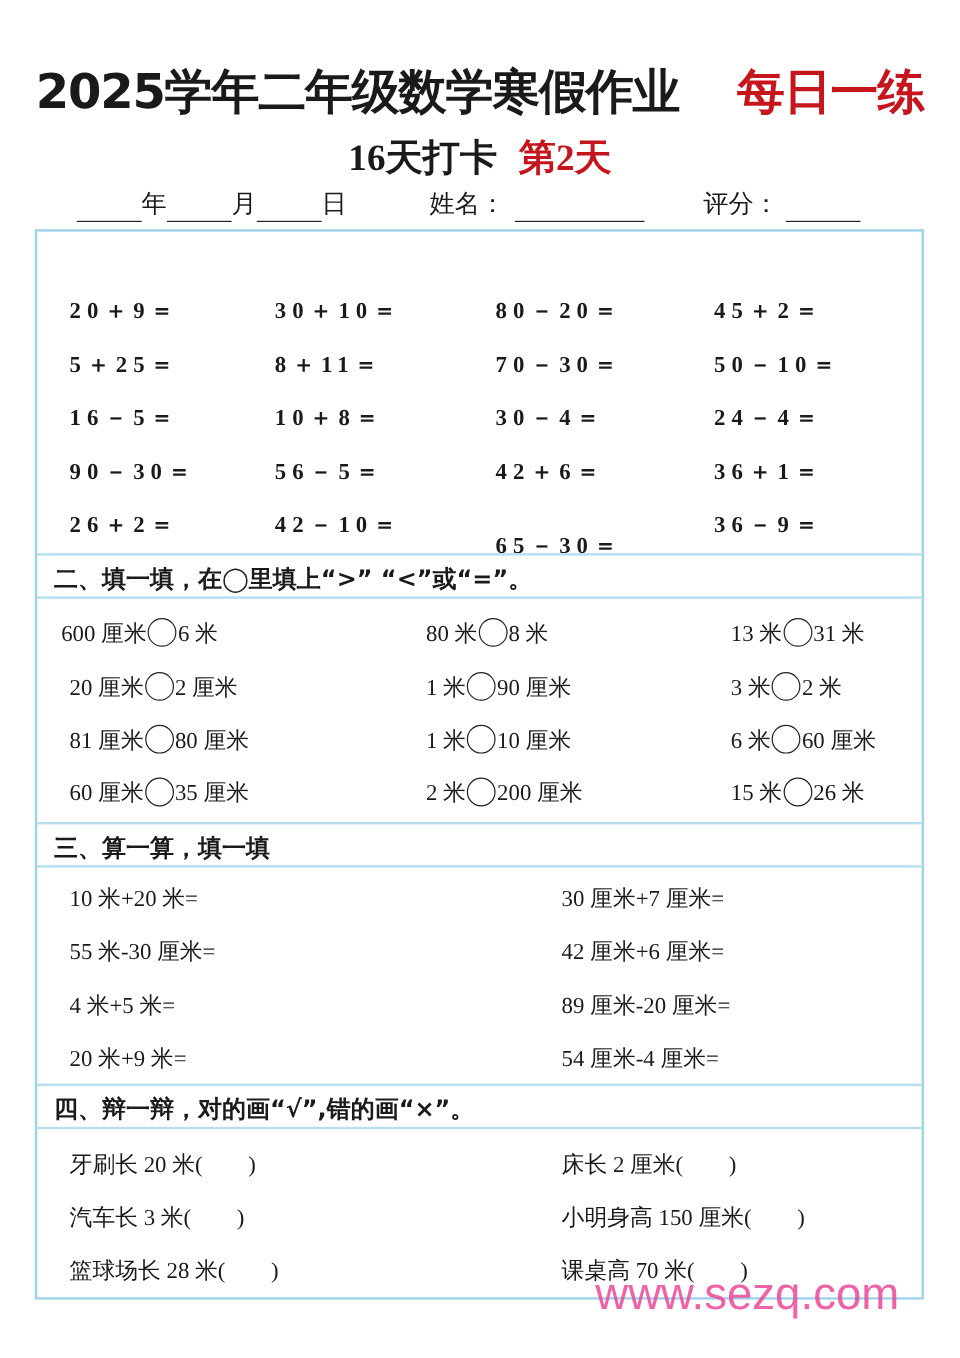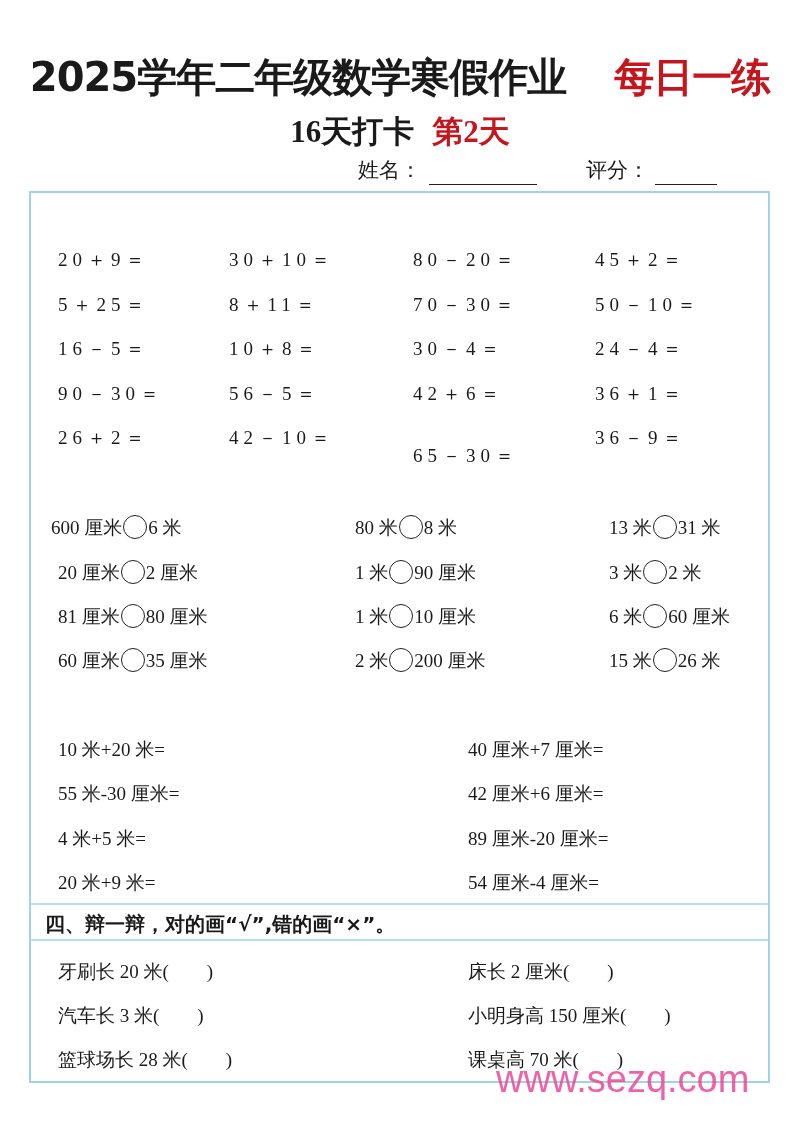--- a/index.html
+++ b/index.html
@@ -18,33 +18,34 @@
   .blank { display:inline-block; border-bottom:1.5px solid #222; height:22px; vertical-align:bottom; }
 
   .frame { position:absolute; left:29px; top:191px; width:741px; height:892px;
            border:2px solid #9fd3e6; box-sizing:border-box; }
   .sec-head { position:absolute; left:0; right:0; height:38px;
               border-bottom:2px solid #b7dfee; border-top:2px solid #b7dfee;
               font-family:"DejaVu Sans","Liberation Sans",sans-serif; font-weight:bold;
               font-size:20px; line-height:38px; padding-left:14px; box-sizing:border-box; }
   .sec-head.first { border-top:none; }
   .item { position:absolute; font-size:19px; line-height:24px; white-space:pre; }
-  .oral { letter-spacing:5px; }
+  .oral { letter-spacing:5px;font-weight:bold; }
   .circ { display:inline-block; width:24px; height:24px; border:1.8px solid #222;
           border-radius:50%; box-sizing:border-box; vertical-align:-5px; margin:0 1px; }
   .watermark { position:absolute; left:496px; top:1058px; font-family:"Liberation Sans","DejaVu Sans",sans-serif;
                font-size:38px; color:#ec4899; letter-spacing:0px; opacity:0.85; }
 </style>
 </head>
 <body>
 
 <div class="title"><span>2025学年二年级数学寒假作业</span><span class="red">每日一练</span></div>
 <div class="subtitle"><span>16天打卡</span><span class="red">第2天</span></div>
 
 <div class="infoline">
+  <span style="left:0"><i class="blank" style="width:54px"></i><b style="font-weight:normal">年</b><i class="blank" style="width:54px"></i><b style="font-weight:normal">月</b><i class="blank" style="width:54px"></i><b style="font-weight:normal">日</b></span>
   <span style="left:294px"><b style="font-weight:normal">姓名：</b><i class="blank" style="width:108px;margin-left:8px"></i></span>
   <span style="left:522px"><b style="font-weight:normal">评分：</b><i class="blank" style="width:62px;margin-left:6px"></i></span>
 </div>
 
 <div class="frame">
 
   <div>
     <div class="item oral" style="left:27px;top:55px">20＋9＝</div>
     <div class="item oral" style="left:198px;top:55px">30＋10＝</div>
     <div class="item oral" style="left:382px;top:55px">80－20＝</div>
@@ -64,41 +65,43 @@
     <div class="item oral" style="left:198px;top:189px">56－5＝</div>
     <div class="item oral" style="left:382px;top:189px">42＋6＝</div>
     <div class="item oral" style="left:564px;top:189px">36＋1＝</div>
 
     <div class="item oral" style="left:27px;top:233px">26＋2＝</div>
     <div class="item oral" style="left:198px;top:233px">42－10＝</div>
     <div class="item oral" style="left:382px;top:251px">65－30＝</div>
     <div class="item oral" style="left:564px;top:233px">36－9＝</div>
   </div>
 
+  <div class="sec-head" style="top:268px">二、填一填，在◯里填上“&gt;” “&lt;”或“=”。</div>
   <div>
     <div class="item" style="left:20px;top:322px"><span>600 厘米</span><i class="circ"></i><span>6 米</span></div>
     <div class="item" style="left:324px;top:322px"><span>80 米</span><i class="circ"></i><span>8 米</span></div>
     <div class="item" style="left:578px;top:322px"><span>13 米</span><i class="circ"></i><span>31 米</span></div>
 
     <div class="item" style="left:27px;top:367px"><span>20 厘米</span><i class="circ"></i><span>2 厘米</span></div>
     <div class="item" style="left:324px;top:367px"><span>1 米</span><i class="circ"></i><span>90 厘米</span></div>
     <div class="item" style="left:578px;top:367px"><span>3 米</span><i class="circ"></i><span>2 米</span></div>
 
     <div class="item" style="left:27px;top:411px"><span>81 厘米</span><i class="circ"></i><span>80 厘米</span></div>
     <div class="item" style="left:324px;top:411px"><span>1 米</span><i class="circ"></i><span>10 厘米</span></div>
     <div class="item" style="left:578px;top:411px"><span>6 米</span><i class="circ"></i><span>60 厘米</span></div>
 
     <div class="item" style="left:27px;top:455px"><span>60 厘米</span><i class="circ"></i><span>35 厘米</span></div>
     <div class="item" style="left:324px;top:455px"><span>2 米</span><i class="circ"></i><span>200 厘米</span></div>
     <div class="item" style="left:578px;top:455px"><span>15 米</span><i class="circ"></i><span>26 米</span></div>
   </div>
 
+  <div class="sec-head" style="top:492px">三、算一算，填一填</div>
   <div>
     <div class="item" style="left:27px;top:545px">10 米+20 米=</div>
-    <div class="item" style="left:437px;top:545px">40 厘米+7 厘米=</div>
+    <div class="item" style="left:437px;top:545px">30 厘米+7 厘米=</div>
     <div class="item" style="left:27px;top:589px">55 米-30 厘米=</div>
     <div class="item" style="left:437px;top:589px">42 厘米+6 厘米=</div>
     <div class="item" style="left:27px;top:634px">4 米+5 米=</div>
     <div class="item" style="left:437px;top:634px">89 厘米-20 厘米=</div>
     <div class="item" style="left:27px;top:678px">20 米+9 米=</div>
     <div class="item" style="left:437px;top:678px">54 厘米-4 厘米=</div>
   </div>
 
   <div class="sec-head" style="top:710px">四、辩一辩，对的画“√”,错的画“×”。</div>
   <div>

